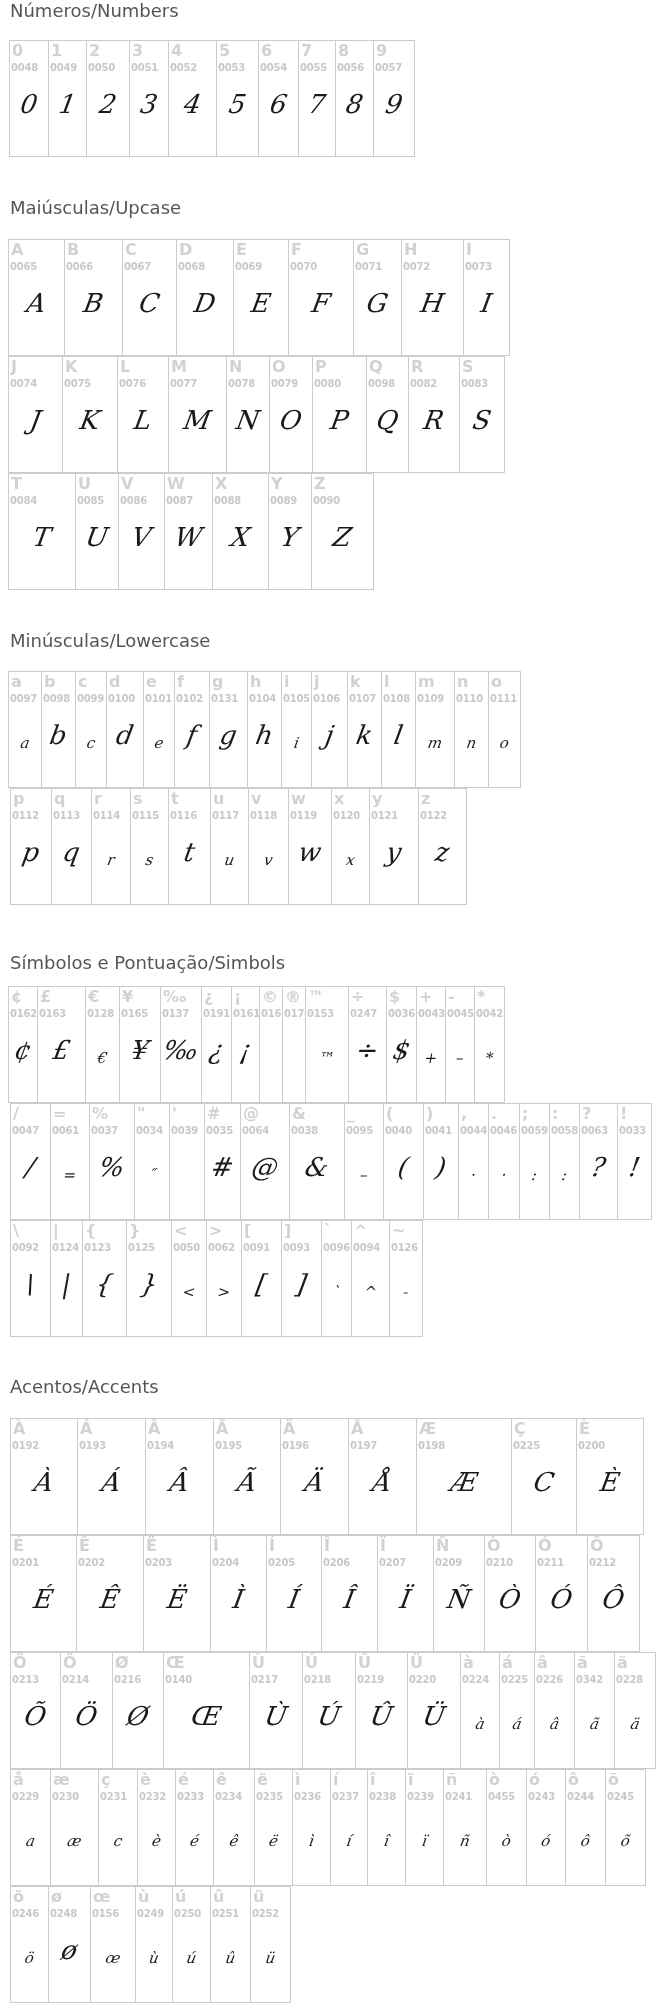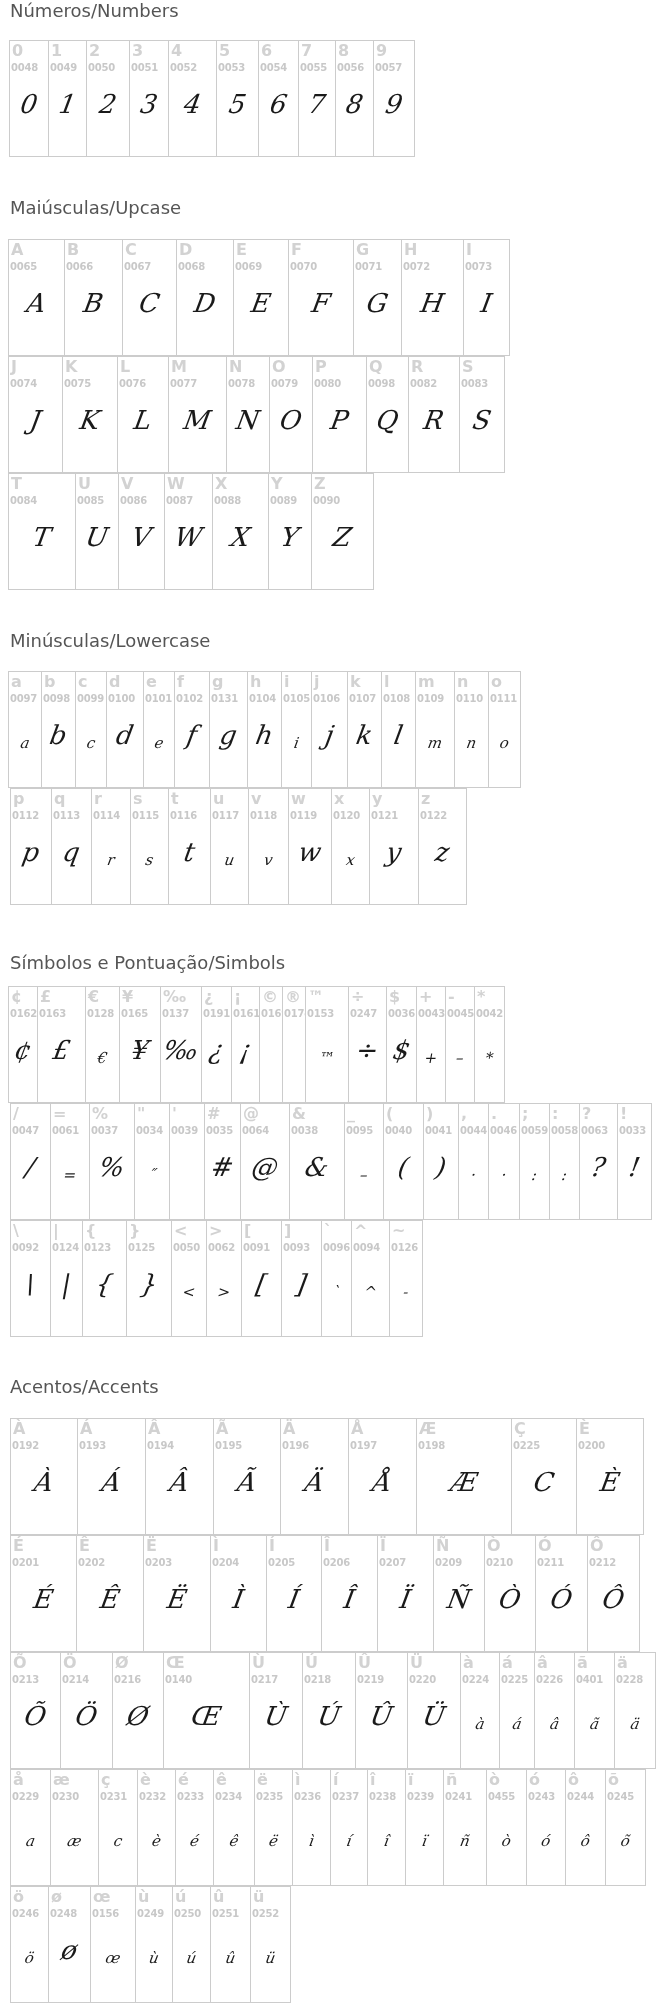--- a/index.html
+++ b/index.html
@@ -719,21 +719,21 @@
         <span class="code">0225</span>
         <span class="glyph sm">á</span>
       </div>
       <div class="cell" style="left: 535px; width: 41px;">
         <span class="ch">â</span>
         <span class="code">0226</span>
         <span class="glyph sm">â</span>
       </div>
       <div class="cell" style="left: 575px; width: 41px;">
         <span class="ch">ã</span>
-        <span class="code">0401</span>
+        <span class="code">0342</span>
         <span class="glyph sm">ã</span>
       </div>
       <div class="cell" style="left: 615px; width: 42px;">
         <span class="ch">ä</span>
         <span class="code">0228</span>
         <span class="glyph sm">ä</span>
       </div>
     </div>
     <div class="grid-row" style="top: 1769px; left: 0px; width: 661px;">
       <div class="cell" style="left: 11px; width: 41px;">

